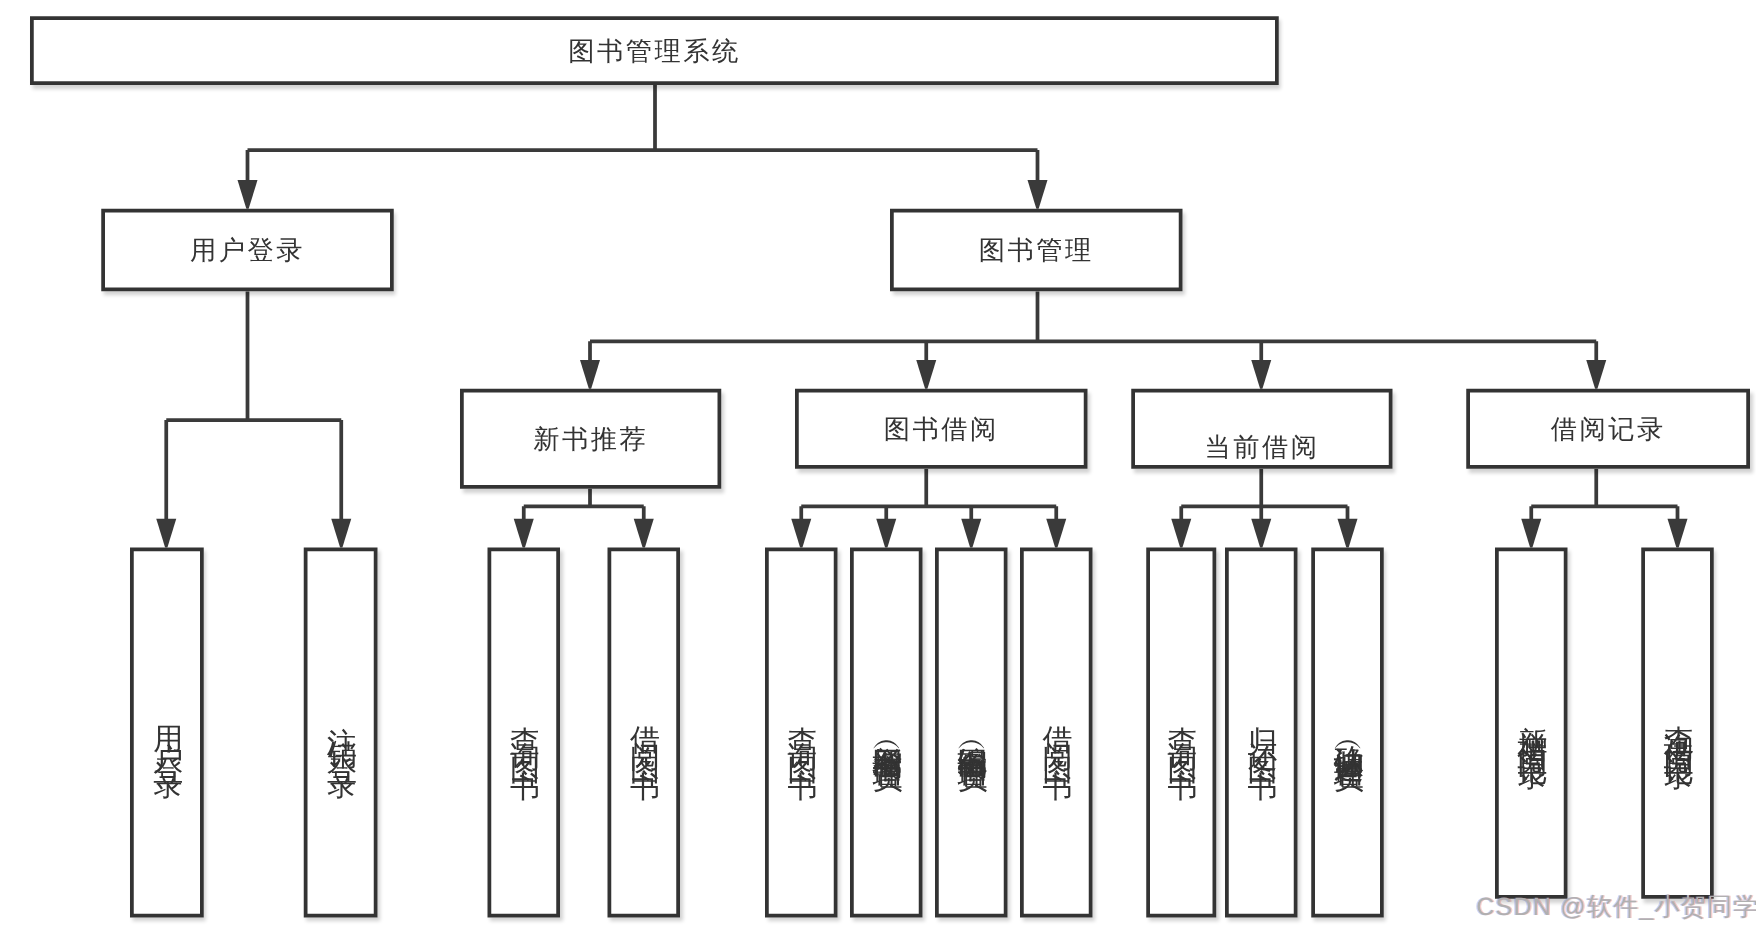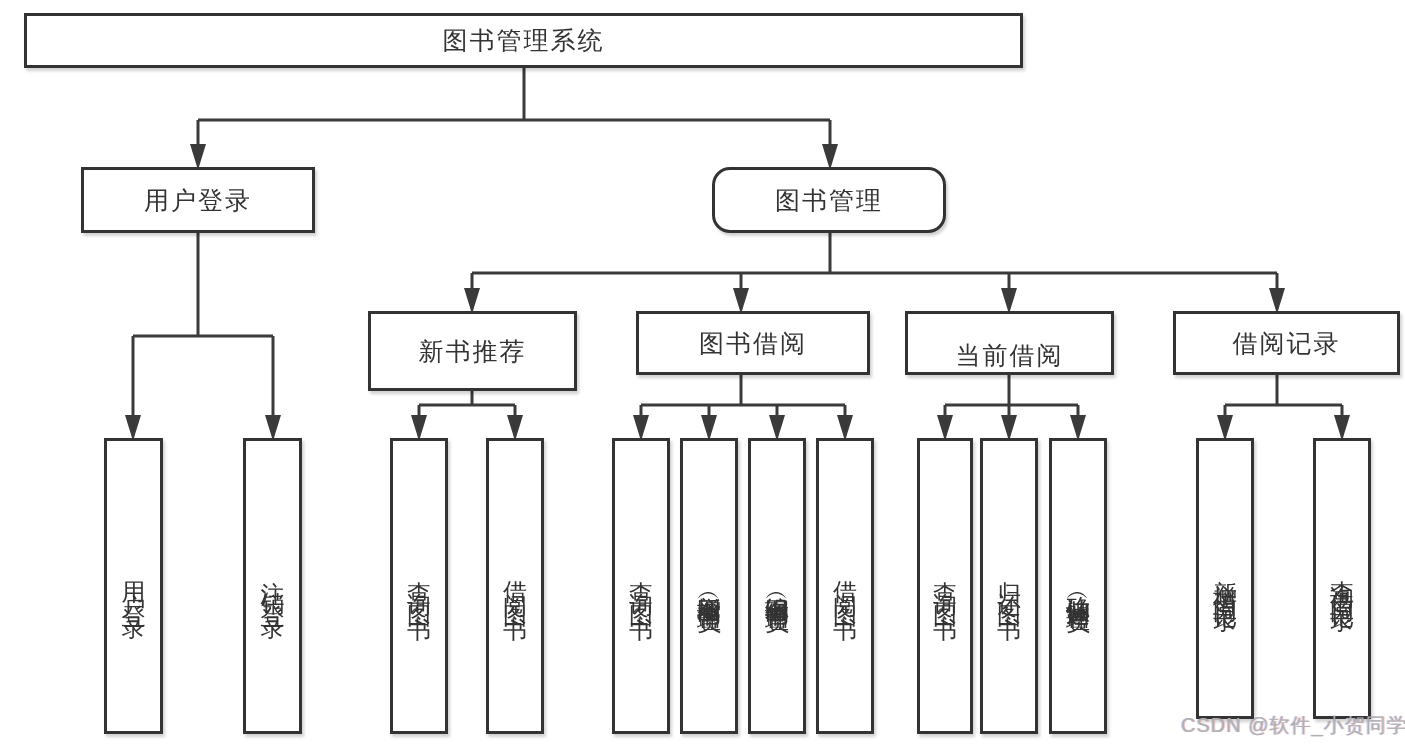--- a/index.html
+++ b/index.html
@@ -6,21 +6,21 @@
   .canvas{
     position:relative;width:1405px;height:747px;background:#ffffff;
     font-family:"Liberation Sans","DejaVu Sans",sans-serif;overflow:hidden;color:#333;
   }
   .connectors{position:absolute;left:0;top:0;z-index:1;}
   .box{
     position:absolute;z-index:2;background:#ffffff;border:3px solid #333333;
     box-sizing:border-box;display:flex;align-items:center;justify-content:center;
     box-shadow:2px 3px 3px rgba(0,0,0,0.18);
   }
-  .h .lbl{font-size:25px;letter-spacing:2px;white-space:nowrap;color:#333;}
+  .h .lbl{font-size:21px;letter-spacing:2px;white-space:nowrap;color:#333;}
   .v .lbl{
     writing-mode:vertical-rl;text-orientation:mixed;font-size:24px;line-height:1;
     color:#333;white-space:nowrap;
   }
   .ls4{letter-spacing:12px;}
   .ls6{letter-spacing:6px;}
   .ls10{letter-spacing:2px;}
   .watermark{
     position:absolute;z-index:3;left:1181px;top:712px;font-size:20px;
     color:#b0b0b0;letter-spacing:1px;white-space:nowrap;
@@ -99,21 +99,21 @@
     </g>
   </svg>
 
   <div class="box h" style="left:24px;top:13px;width:999px;height:55px;">
     <span class="lbl">图书管理系统</span>
   </div>
 
   <div class="box h" style="left:81px;top:167px;width:234px;height:66px;">
     <span class="lbl">用户登录</span>
   </div>
-  <div class="box h" style="left:712px;top:167px;width:234px;height:66px;border-radius:18px;">
+  <div class="box h" style="left:712px;top:167px;width:234px;height:66px;">
     <span class="lbl">图书管理</span>
   </div>
 
   <div class="box h" style="left:368px;top:311px;width:209px;height:80px;">
     <span class="lbl">新书推荐</span>
   </div>
   <div class="box h" style="left:636px;top:311px;width:234px;height:64px;">
     <span class="lbl">图书借阅</span>
   </div>
   <div class="box h" style="left:905px;top:311px;width:209px;height:64px;align-items:flex-end;">

